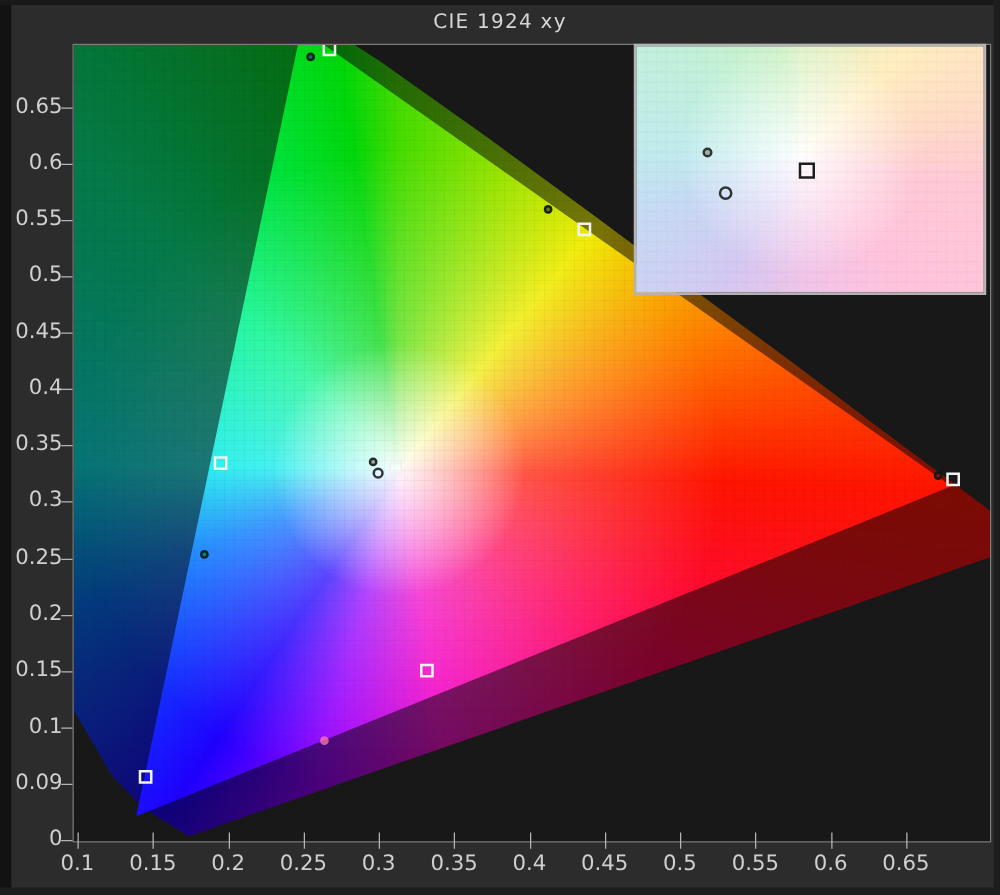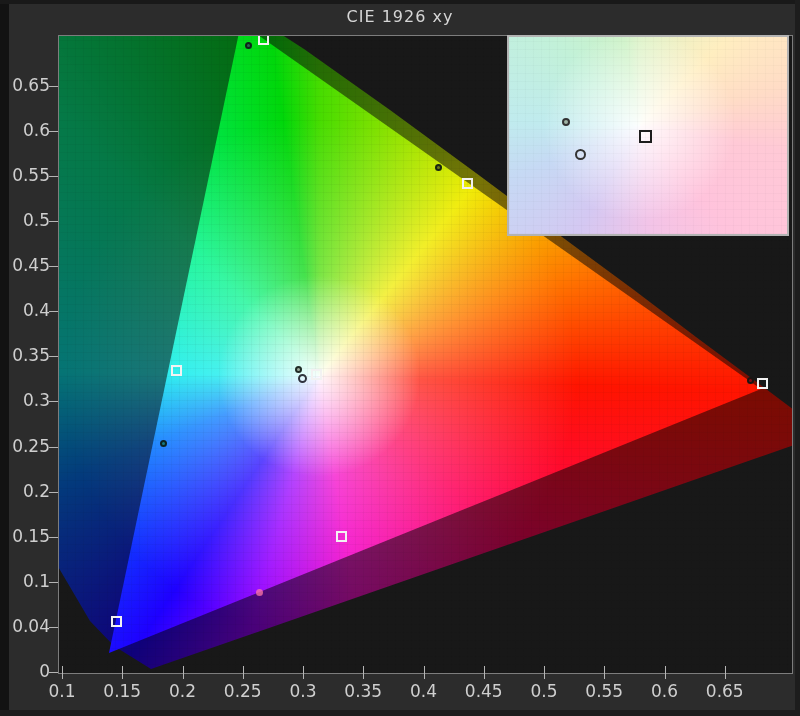--- a/index.html
+++ b/index.html
@@ -68,21 +68,21 @@
   .inset .mk-circle-open{width:11px;height:11px;border:2px solid #333;}
 
   
   .watermark{position:absolute;left:570px;top:650px;display:flex;align-items:center;gap:7px;
              z-index:40;color:#f7f7f7;font-size:21px;font-weight:bold;}
 </style>
 </head>
 <body>
 
 <div class="window">
-  <div class="chart-title">CIE 1926 xy</div>
+  <div class="chart-title">CIE 1924 xy</div>
 
   <div class="plot" id="plot">
     <div class="layer cie-fill horseshoe"></div>
     <div class="layer cie-fill triangle"></div>
     <div class="layer checker"></div>
   <div class="mk mk-square" style="left: 198.94px; top: -1.9px;"></div>
       <div class="mk mk-square" style="left: 402.585px; top: 142.42px;"></div>
       <div class="mk mk-square" style="left: 697.81px; top: 341.762px;"></div>
       <div class="mk mk-square" style="left: 112.18px; top: 329.134px;"></div>
       <div class="mk mk-square" style="left: 251.96px; top: 332.742px;"></div>
@@ -93,21 +93,21 @@
       <div class="mk mk-circle-filled" style="background: rgb(21, 122, 128); left: 100.925px; top: 404.196px;"></div>
       <div class="mk mk-circle-filled" style="background: rgb(159, 174, 159); left: 235.885px; top: 330.232px;"></div>
       <div class="mk mk-circle-open" style="left: 238.5px; top: 338.252px;"></div>
       <div class="mk mk-circle-filled" style="background: rgb(124, 16, 24); left: 687.76px; top: 341.056px;"></div>
       <div class="mk mk-dot" style="background: rgb(255, 122, 166); left: 196.915px; top: 553.222px;"></div>
     </div>
 
   <div id="axes">
       <div class="ylab" style="top: 661px;">0</div>
       <div class="tick" style="left: 49px; top: 672px; width: 9px; height: 1px;"></div>
-      <div class="ylab" style="top: 615.9px;">0.04</div>
+      <div class="ylab" style="top: 615.9px;">0.09</div>
       <div class="tick" style="left: 49px; top: 626.9px; width: 9px; height: 1px;"></div>
       <div class="ylab" style="top: 570.8px;">0.1</div>
       <div class="tick" style="left: 49px; top: 581.8px; width: 9px; height: 1px;"></div>
       <div class="ylab" style="top: 525.7px;">0.15</div>
       <div class="tick" style="left: 49px; top: 536.7px; width: 9px; height: 1px;"></div>
       <div class="ylab" style="top: 480.6px;">0.2</div>
       <div class="tick" style="left: 49px; top: 491.6px; width: 9px; height: 1px;"></div>
       <div class="ylab" style="top: 435.5px;">0.25</div>
       <div class="tick" style="left: 49px; top: 446.5px; width: 9px; height: 1px;"></div>
       <div class="ylab" style="top: 390.4px;">0.3</div>

